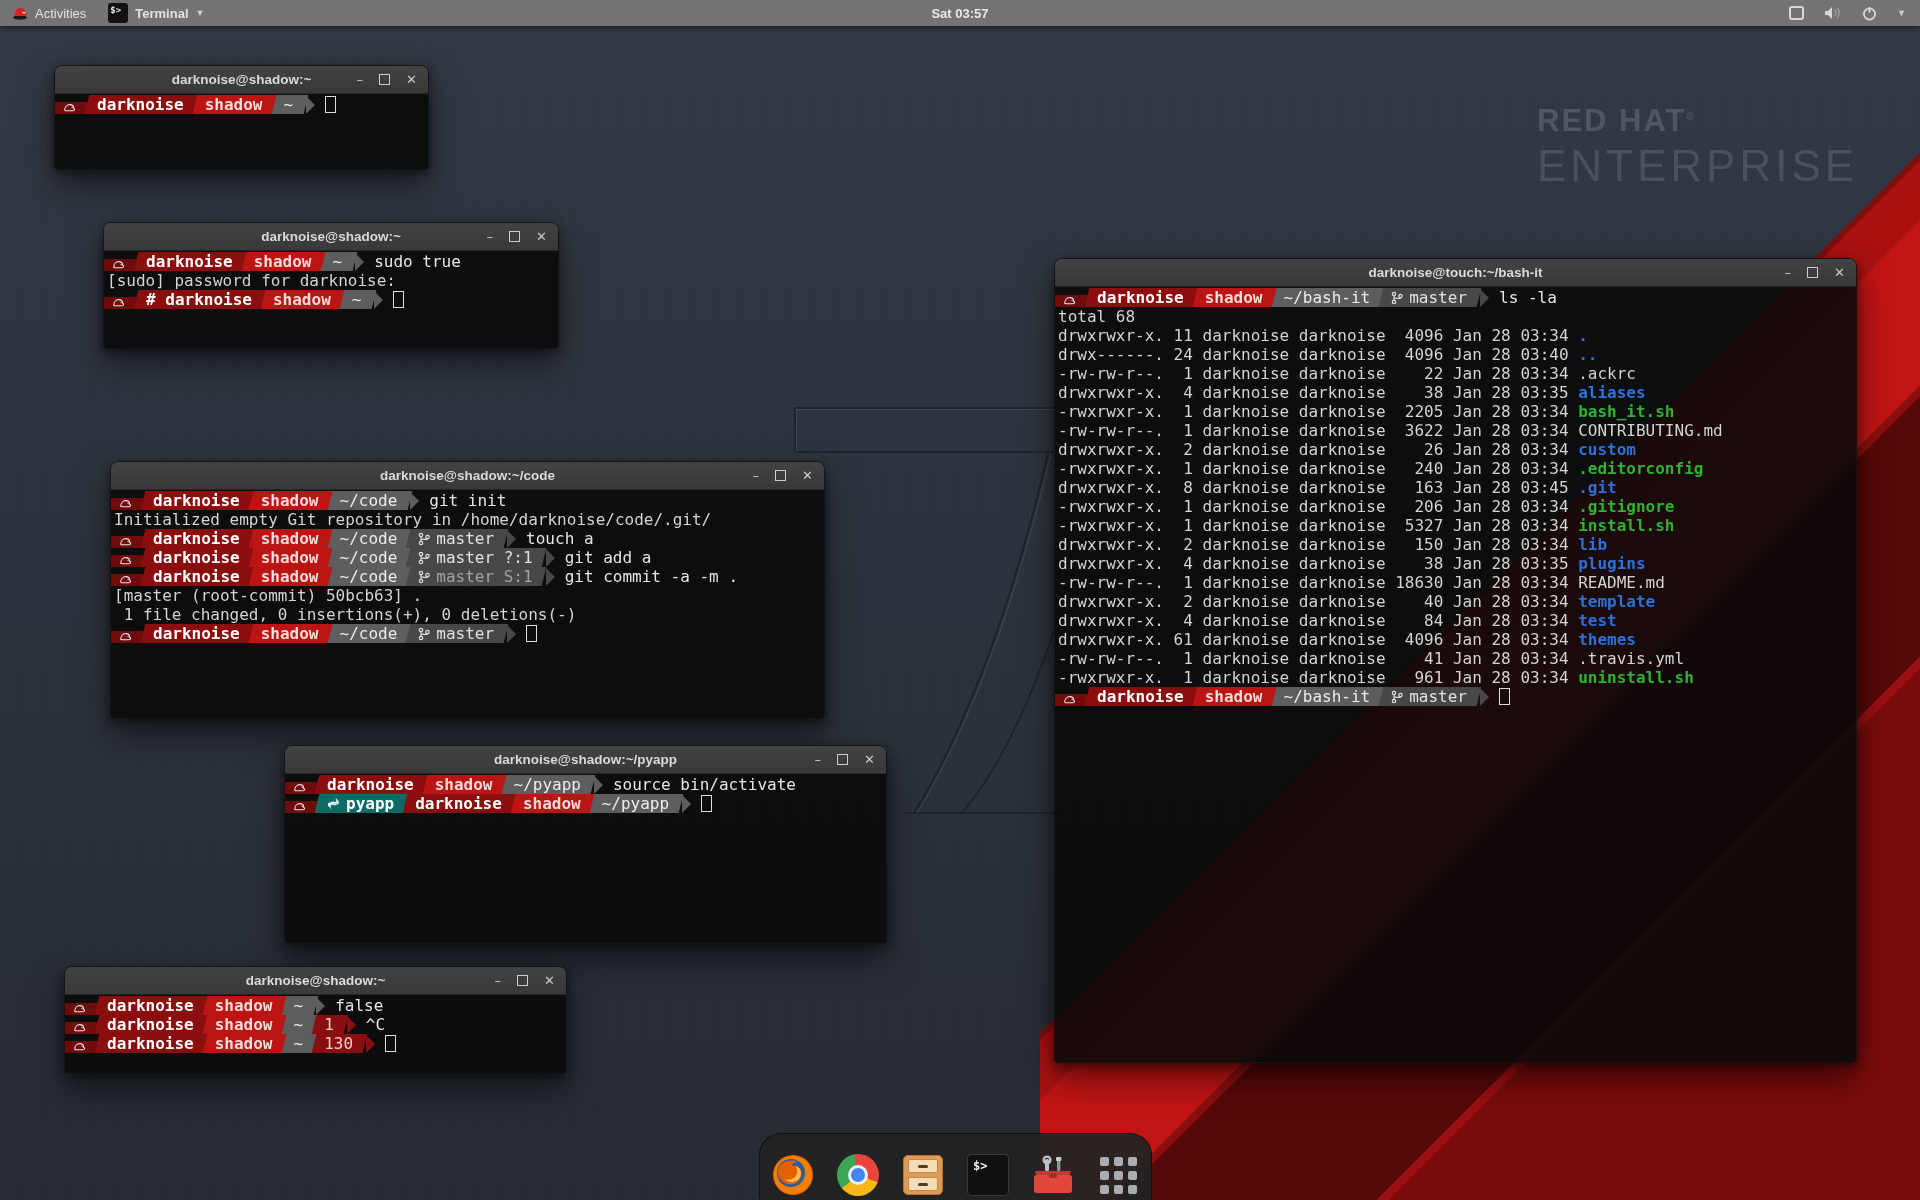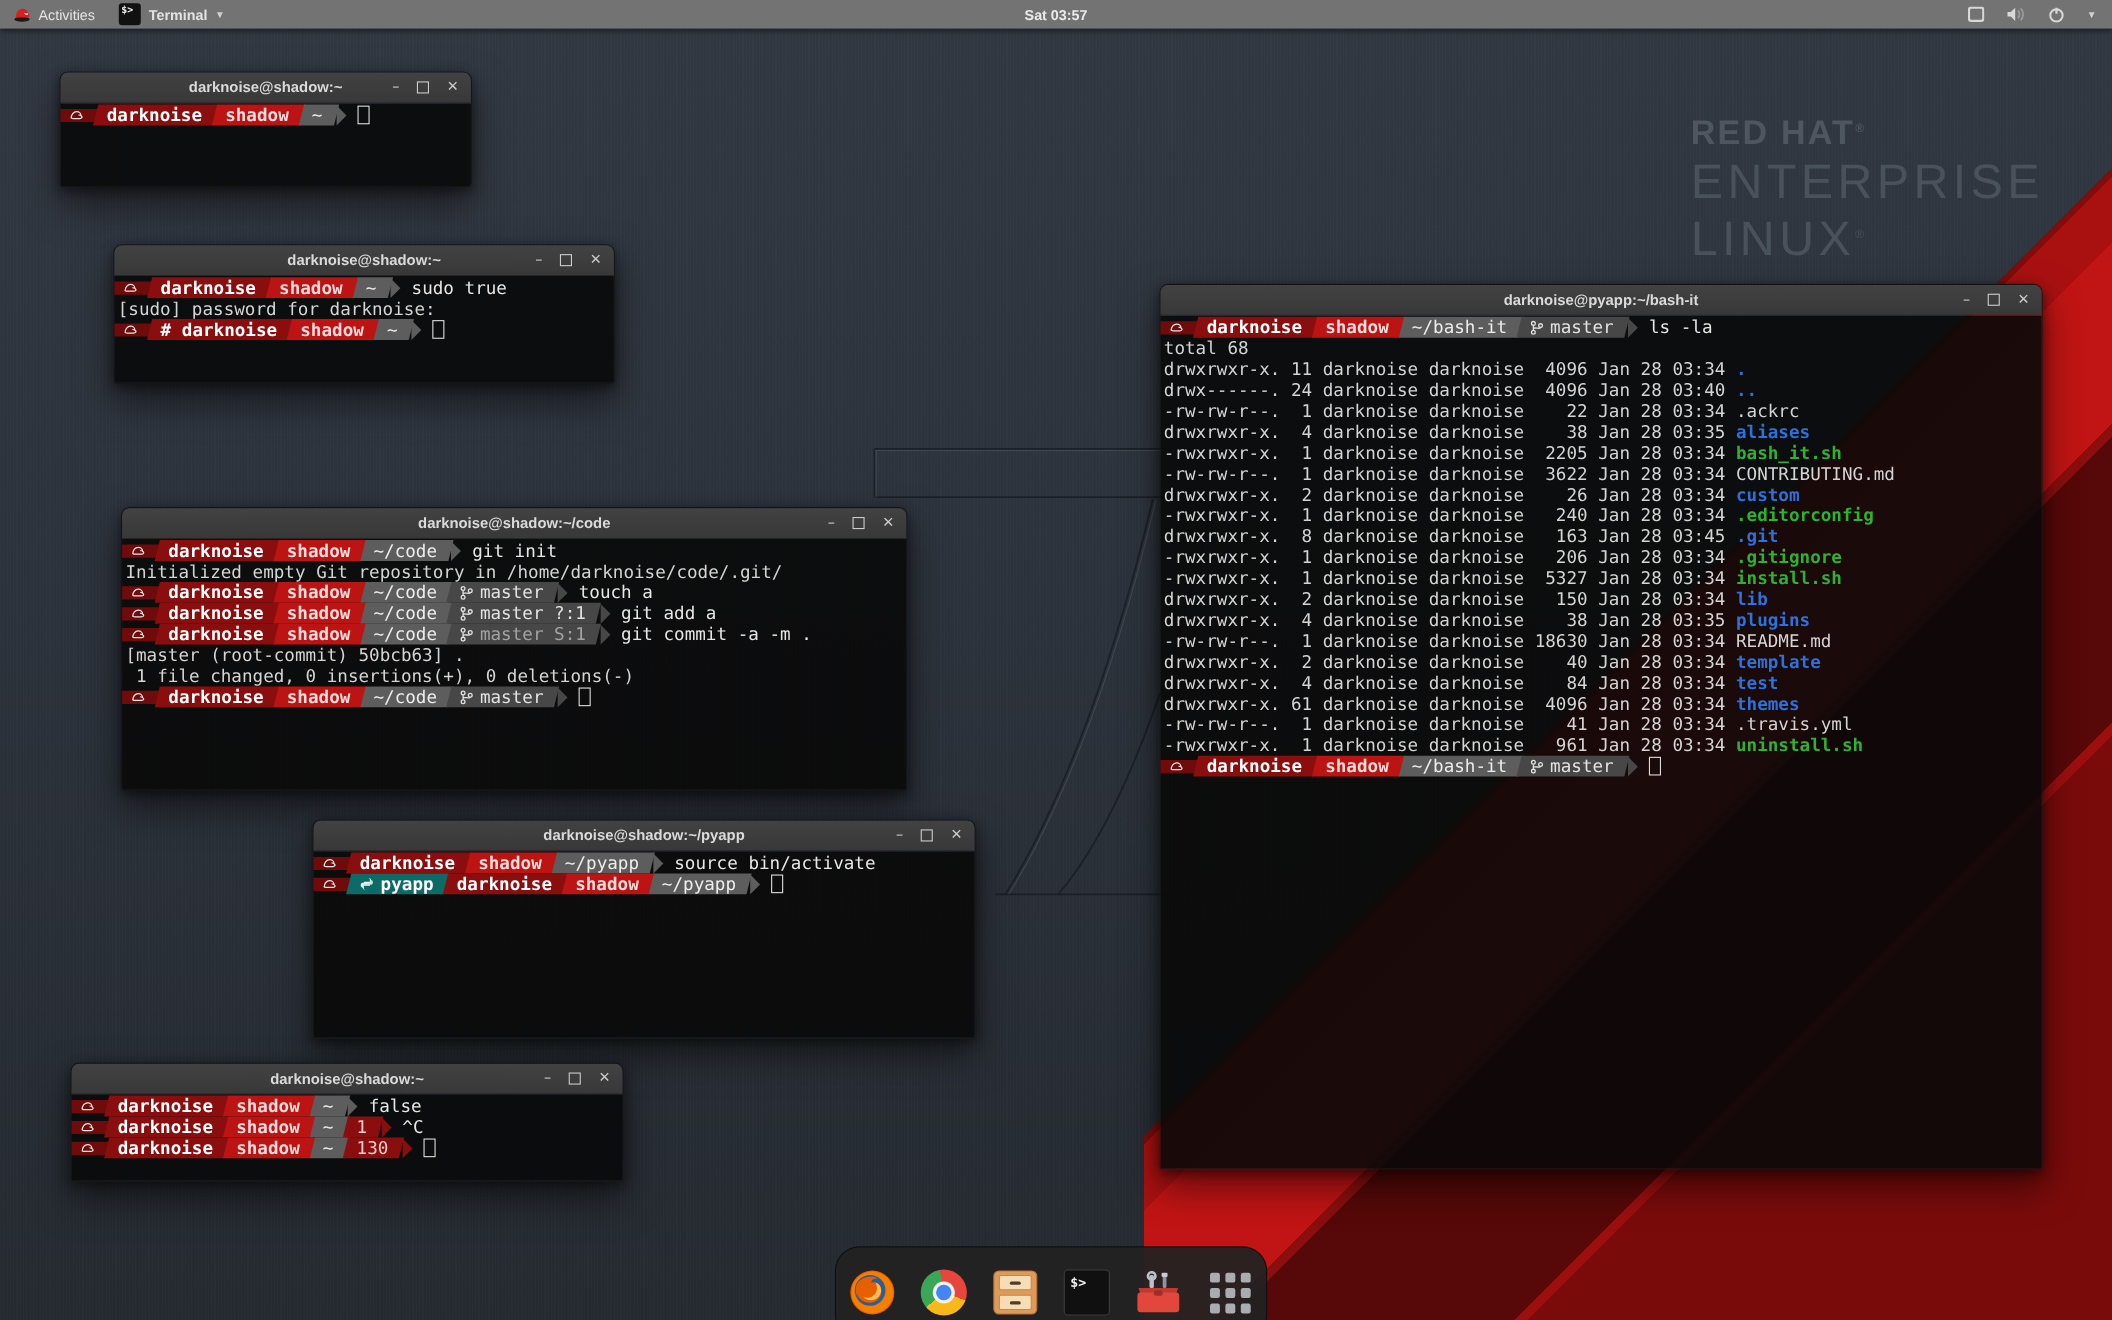--- a/index.html
+++ b/index.html
@@ -46,21 +46,21 @@
     border-bottom:1px solid #262626;border-radius:7px 7px 0 0;position:relative;
     display:flex;align-items:center;justify-content:center;}
   .win-title{position:absolute;left:0;right:0;text-align:center;font-size:13.5px;font-weight:bold;color:#dadada;}
   .win-btns{margin-left:auto;display:flex;align-items:center;gap:16px;padding-right:11px;z-index:2;}
   .win-btn{color:#cccccc;font-size:13px;line-height:1;cursor:default;font-family:"DejaVu Sans",sans-serif;}
   .win-btn.max{width:9px;height:9px;border:1.5px solid #ccc;font-size:0;}
   .term{flex:1;background:rgba(9,9,9,0.9);border-radius:0 0 2px 2px;overflow:hidden;
     font-family:"DejaVu Sans Mono",monospace;font-size:16px;line-height:19px;color:#d4d4d4;padding-top:1px;}
   .tline{height:19px;white-space:pre;}
   .tline.out{padding-left:3px;}
-  .pline{display:flex;align-items:center;height:19px;}
+  .pline{display:flex;align-items:flex-end;height:19px;}
   .seg{position:relative;display:flex;align-items:center;gap:6px;padding:0 9px 0 7px;margin-right:5px;z-index:0;}
   .seg::before{content:"";position:absolute;top:0;bottom:0;left:-3px;right:-3px;
     transform:skewX(-14deg);background:var(--segbg);z-index:-1;}
   .seg.first::before{left:-14px;}
   .seg .stxt{position:relative;}
   .parrow{width:0;height:0;border-top:9.5px solid transparent;border-bottom:9.5px solid transparent;
     border-left:9px solid var(--segbg);margin-left:-1px;}
   .cmd{margin-left:10px;color:#e6e6e6;align-self:center;}
   .cursor{width:9px;height:15px;border:1.5px solid #dedede;margin-left:10px;align-self:center;}
   .ls-dir{color:#2e71dd;font-weight:bold;}
@@ -136,21 +136,20 @@
       <circle cx="7.5" cy="8" r="5.6" fill="none" stroke="#d8d8d8" stroke-width="1.8"></circle>
       <line x1="7.5" y1="1" x2="7.5" y2="6.5" stroke="#d8d8d8" stroke-width="2"></line>
     </svg>
     <span class="caret">▼</span>
   </div>
 </div>
 
 <div class="logo">
   <div class="l1"><span>RED HAT</span><sup>®</sup></div>
   <div class="l2">ENTERPRISE</div>
-  <div class="l3"><span>LINUX</span><sup>®</sup></div>
 </div>
 
 <div id="windows">
     <div class="window" style="left: 54px; top: 65px; width: 373px; height: 103px;">
       <div class="titlebar">
         <span class="win-title">darknoise@shadow:~</span>
         <span class="win-btns">
           <span class="win-btn ">–</span>
           <span class="win-btn max"></span>
           <span class="win-btn ">✕</span>
@@ -502,21 +501,21 @@
           <span class="seg" style="--segbg: #8b0e0e;">
             <span class="stxt" style="color: rgb(243, 205, 205);">130</span>
           </span>
           <span class="parrow" style="--segbg: #8b0e0e;"></span>
           <span class="cursor"></span>
         </div>
       </div>
     </div>
     <div class="window" style="left: 1054px; top: 258px; width: 801px; height: 803px;">
       <div class="titlebar">
-        <span class="win-title">darknoise@pyapp:~/bash-it</span>
+        <span class="win-title">darknoise@touch:~/bash-it</span>
         <span class="win-btns">
           <span class="win-btn ">–</span>
           <span class="win-btn max"></span>
           <span class="win-btn ">✕</span>
         </span>
       </div>
       <div class="term">
         <div class="pline">
           <span class="seg first" style="--segbg: #700b0b;">
             <svg width="14" height="12" viewBox="0 0 16 14">

